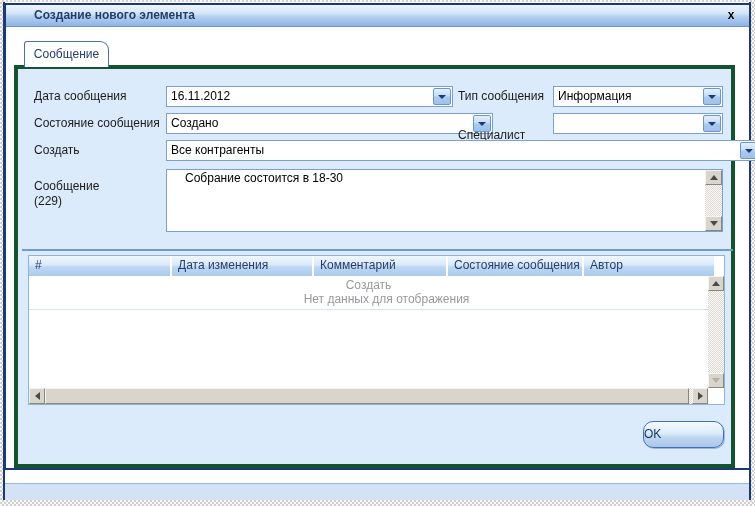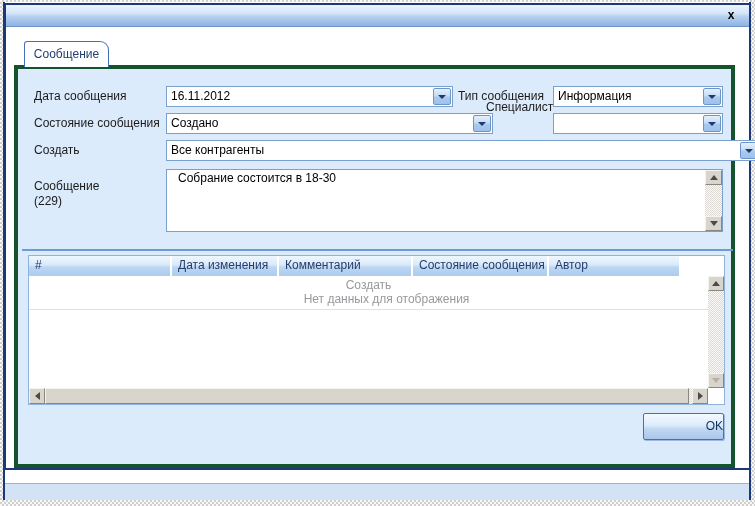--- a/index.html
+++ b/index.html
@@ -42,21 +42,21 @@
   .combo-btn { position:absolute; right:1px; top:1px; bottom:1px; width:18px;
     background:linear-gradient(180deg,#e5f0fc 0%,#c6dcf5 45%,#a9c9ee 55%,#9fc2ea 100%);
     border:1px solid #6c96cb; border-radius:2px; display:flex; align-items:center; justify-content:center; cursor:pointer; }
   .tri-down { width:0; height:0; border-left:4px solid transparent; border-right:4px solid transparent;
     border-top:4px solid #1d3a70; }
 
   .msg-box { position:absolute; left:148px; top:100px; width:557px; height:63px;
     background:#ffffff; border:1px solid #7aa0cf; }
   .msg-box textarea { position:absolute; left:0; top:0; width:538px; height:61px;
     border:none; outline:none; resize:none; overflow:hidden; background:#fff;
-    font-family:"Liberation Sans","DejaVu Sans",sans-serif; font-size:12px; color:#000; padding:1px 11px; }
+    font-family:"Liberation Sans","DejaVu Sans",sans-serif; font-size:12px; color:#000; padding:1px 18px; }
 
   
   .sbtrack { background-color:#fbfaf9;
     background-image:
       linear-gradient(45deg,#dcd9d4 25%,transparent 25%,transparent 75%,#dcd9d4 75%),
       linear-gradient(45deg,#dcd9d4 25%,transparent 25%,transparent 75%,#dcd9d4 75%);
     background-position:0 0,1px 1px; background-size:2px 2px; }
   .sb-btn { position:absolute; background:#d9d5cd; border:1px solid;
     border-color:#f5f3ef #8a867e #8a867e #f5f3ef; display:flex; align-items:center; justify-content:center; cursor:pointer; }
   .tu { width:0;height:0;border-left:4px solid transparent;border-right:4px solid transparent;border-bottom:5px solid #4a4a4a; }
@@ -83,37 +83,38 @@
   .g-empty { position:absolute; left:0; right:0; top:16px; text-align:center; color:#97999c;padding-left:36px; }
   .g-line { position:absolute; left:0; right:0; top:33px; height:1px; background:#d4e4f6; }
 
   .vsb { position:absolute; right:0; top:20px; width:16px; bottom:16px; }
   .vsb .sb-btn { left:0; right:0; height:15px; }
   .hsb { position:absolute; left:0; bottom:0; right:16px; height:16px; }
   .hsb .sb-btn { top:0; bottom:0; width:16px; }
   .h-thumb { position:absolute; left:16px; top:0; bottom:0; width:644px; background:#d9d5cd;
     border:1px solid; border-color:#f5f3ef #8a867e #8a867e #f5f3ef; cursor:pointer; }
 
-  .ok-btn { position:absolute; left:625px; top:344px; width:81px; height:27px;
+  .ok-btn { position:absolute; left:625px; top:352px; width:81px; height:27px;
     background:linear-gradient(180deg,#f5fafe 0%,#dcebfa 45%,#c0d7f1 60%,#aac6e9 100%);
-    border:1px solid #4470b8; border-radius:2px; color:#10325e; font-size:12px;
-    text-align:right; line-height:25px; cursor:pointer; box-shadow:1px 1px 0 #9cb8dd; }
+    border:1px solid #4470b8; border-radius:10px; color:#10325e; font-size:12px;
+    text-align:left; line-height:25px; cursor:pointer; box-shadow:1px 1px 0 #9cb8dd; }
 </style>
 </head>
 <body>
 
 <div class="stage">
 
   <div class="page">
     <div class="footer-strip"></div>
   </div>
 
   <div class="dialog">
 
     <div class="titlebar">
+      <span>Создание нового элемента</span>
       <span class="close-btn">x</span>
     </div>
 
     <div class="tab">
       <span>Сообщение</span>
     </div>
 
     <div class="panel">
 
       <div class="flabel" style="left:16px; top:17px;">Дата сообщения</div>
@@ -131,21 +132,21 @@
           </span>
       </div>
 
       <div class="flabel" style="left:16px; top:44px;">Состояние сообщения</div>
       <div class="combo" style="left:148px; top:44px; width:327px;">
         <span class="combo-val">Создано</span>
         <span class="combo-btn">
             <i class="tri-down"></i>
           </span>
       </div>
-      <div class="flabel" style="left:440px; top:28px;margin-left:28px;">Специалист</div>
+      <div class="flabel" style="left:440px; top:56px;">Специалист</div>
       <div class="combo" style="left:535px; top:44px; width:170px;">
         <span class="combo-btn">
             <i class="tri-down"></i>
           </span>
       </div>
 
       <div class="flabel" style="left:16px; top:71px;">Создать</div>
       <div class="combo" style="left:148px; top:71px; width:594px;">
         <span class="combo-val">Все контрагенты</span>
         <span class="combo-btn">
@@ -165,21 +166,21 @@
               <i class="td"></i>
             </div>
         </div>
       </div>
 
       <div class="separator"></div>
 
       <div class="grid">
         <div class="grid-header">
           <div class="gh-cell" style="width:143px;">#</div>
-          <div class="gh-cell" style="width:107px;">Дата изменения</div>
+          <div class="gh-cell" style="width:142px;">Дата изменения</div>
           <div class="gh-cell" style="width:134px;">Комментарий</div>
           <div class="gh-cell" style="width:136px;">Состояние сообщения</div>
           <div class="gh-cell" style="width:132px;">Автор</div>
           <div class="gh-cell gh-fill"></div>
         </div>
 
         <div class="grid-body">
           <div class="g-create">Создать</div>
           <div class="g-empty">Нет данных для отображения</div>
           <div class="g-line"></div>

